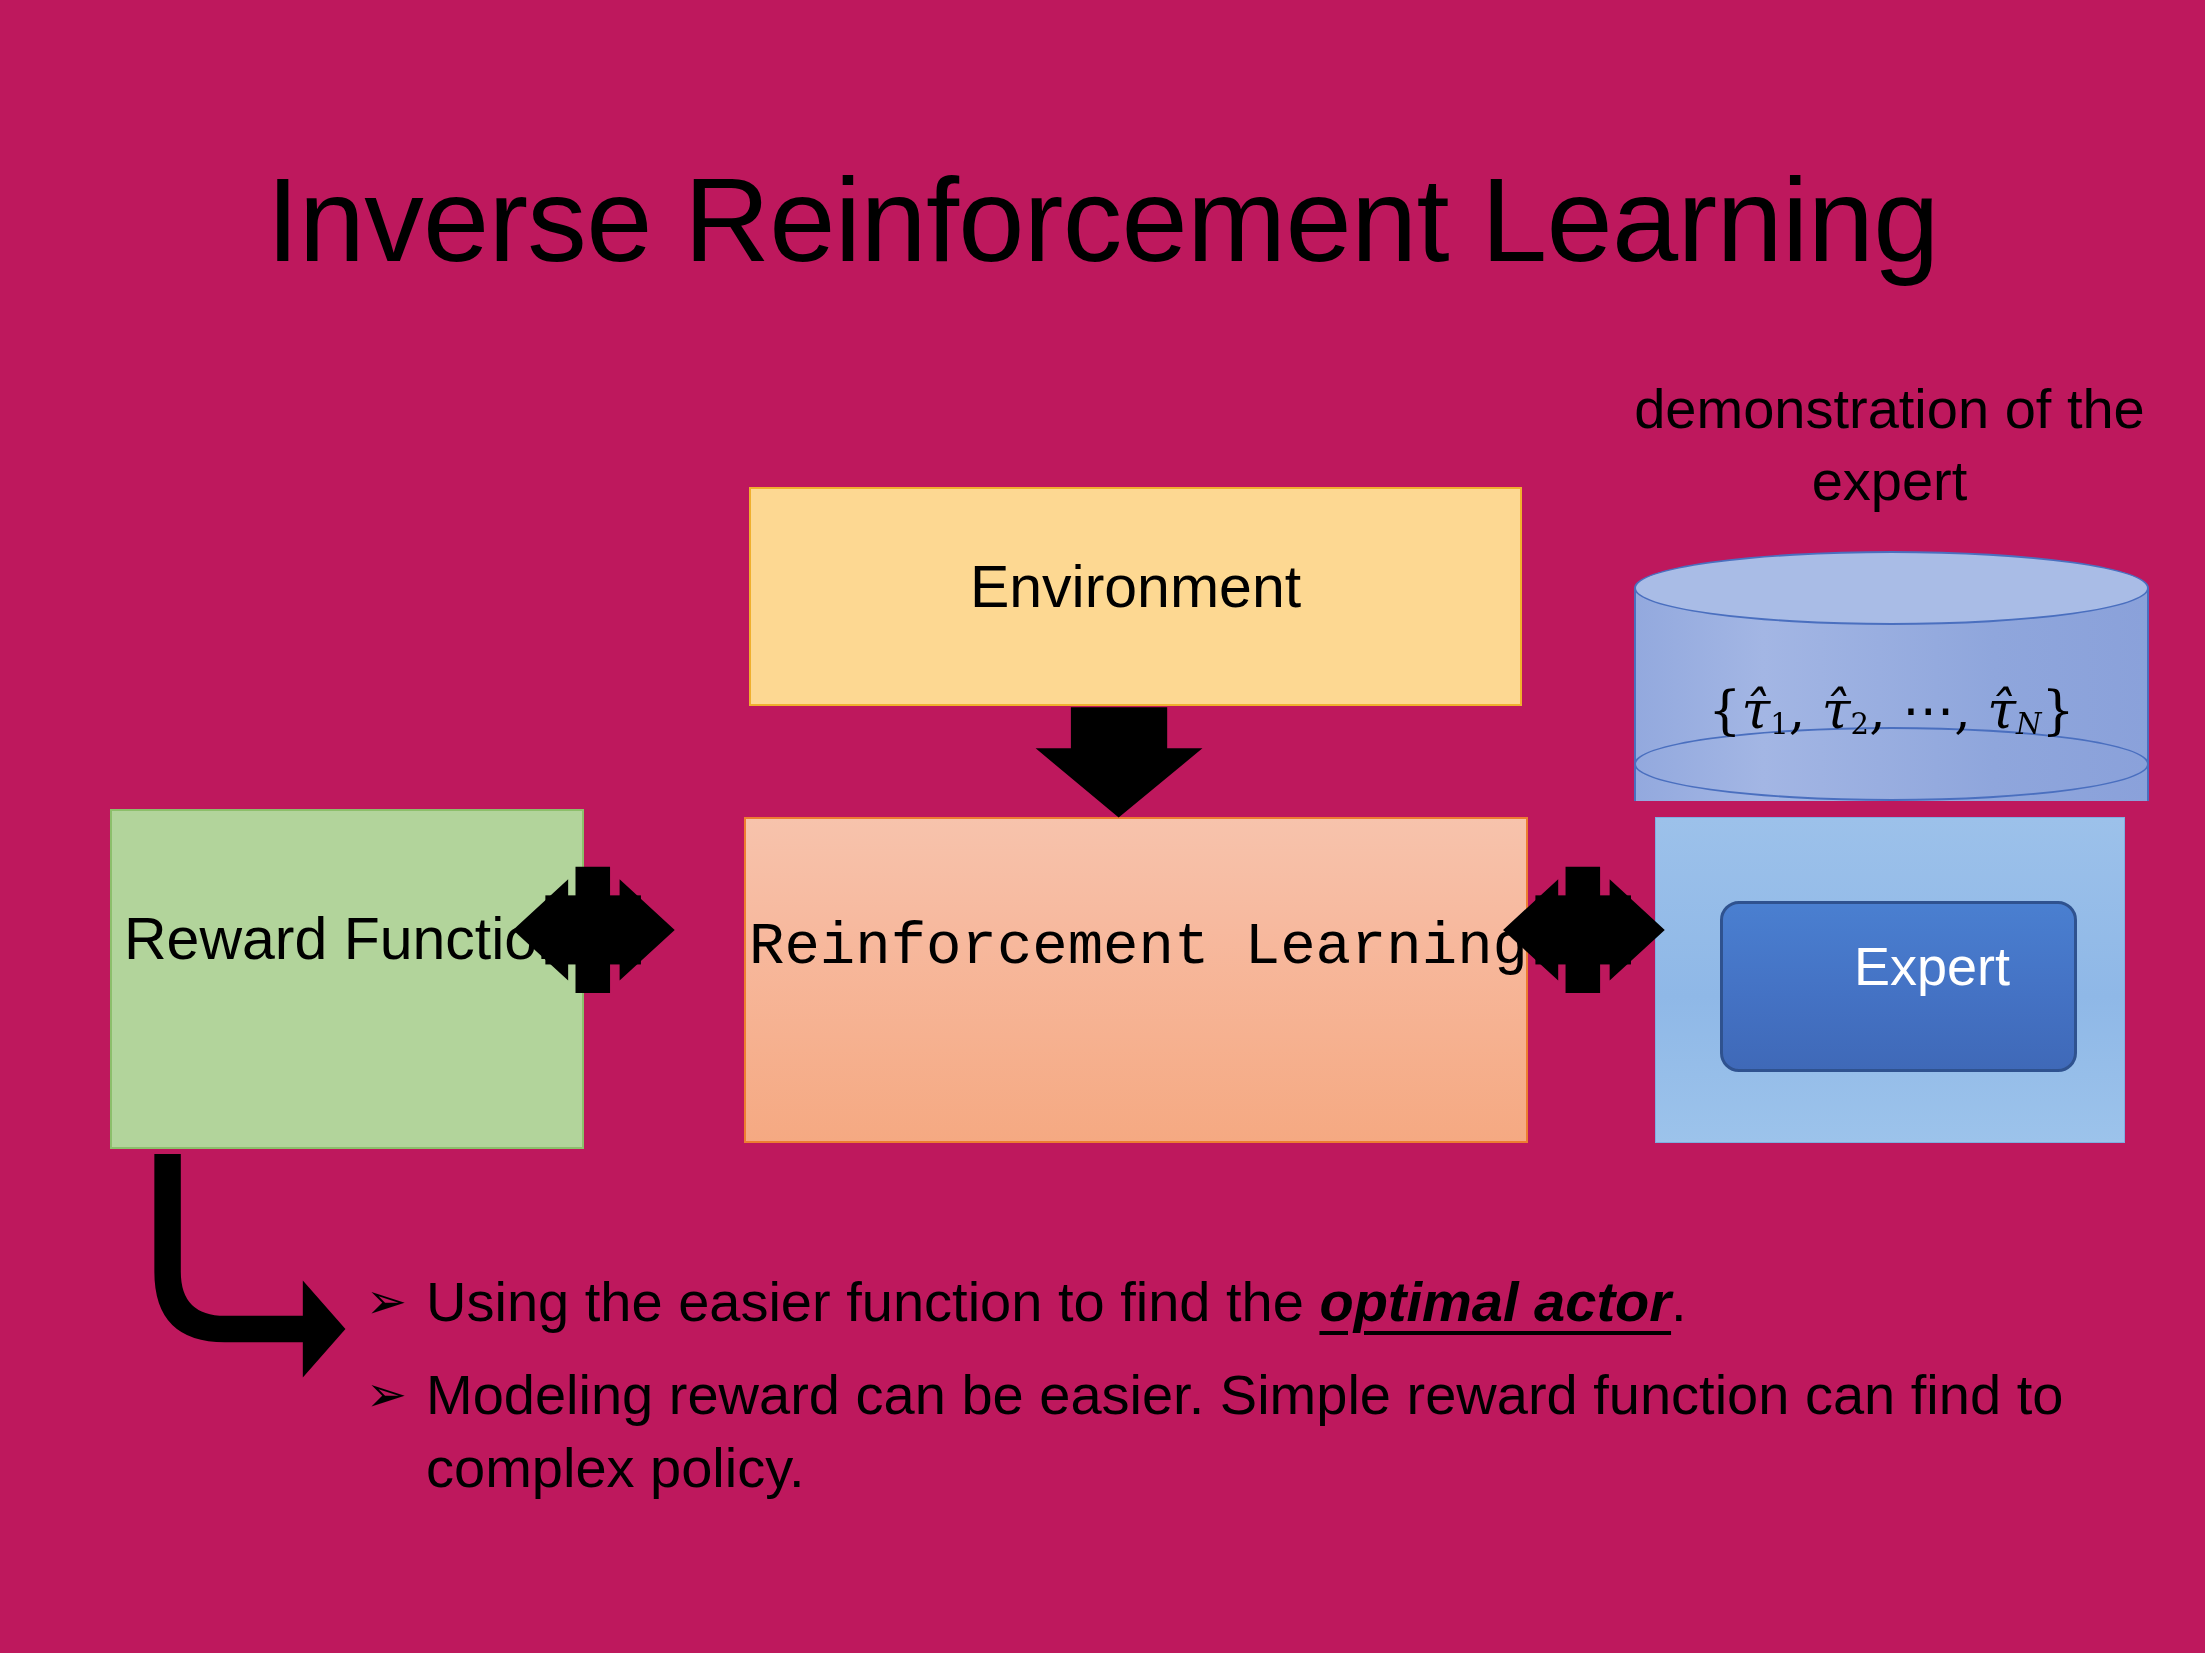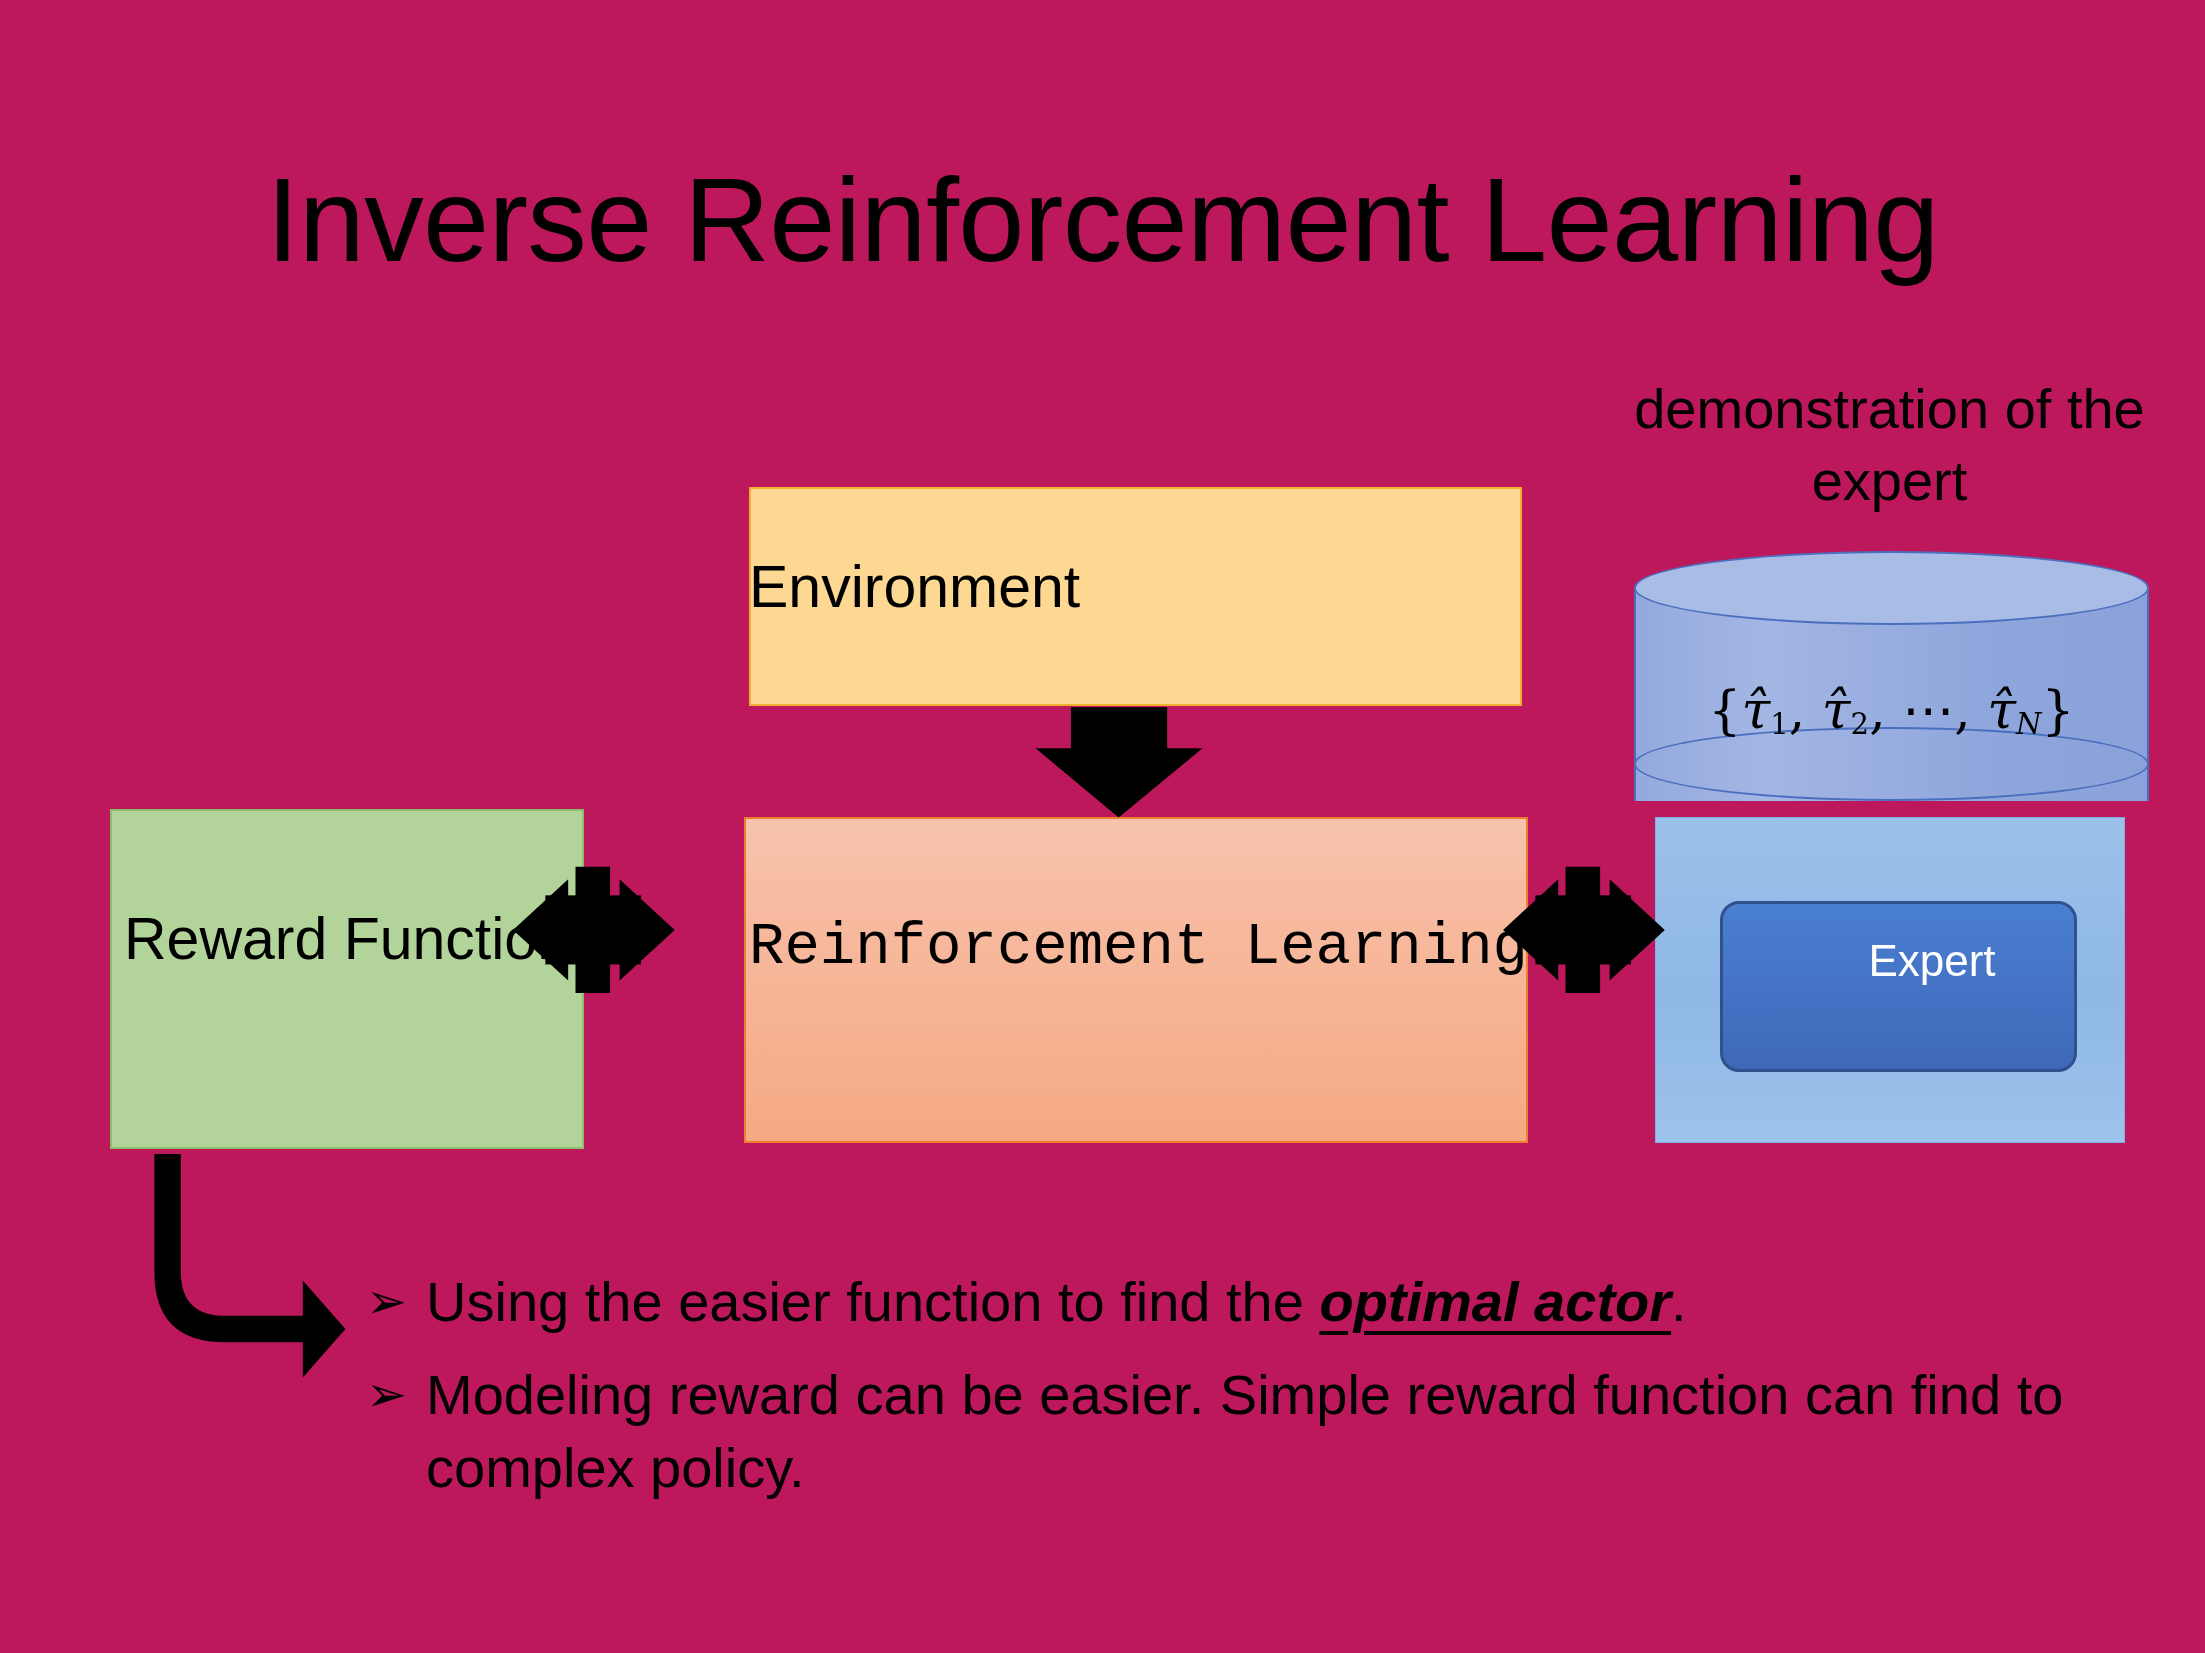--- a/index.html
+++ b/index.html
@@ -40,21 +40,21 @@
     height: 219px;
     background: #FDD892;
     border: 2.2px solid #F0B02E;
     box-sizing: border-box;
   }
   #env-label {
     position: absolute;
     left: 749px;
     top: 555px;
     width: 773px;
-    text-align: left;
+    text-align: center;
     font-size: 59px;
     line-height: 1.1;
   }
 
   
   #rl-box {
     position: absolute;
     left: 744px;
     top: 817px;
     width: 784px;
@@ -193,21 +193,21 @@
     border: 3.7px solid #2F528F;
     border-radius: 19px;
     box-sizing: border-box;
   }
   #expert-label {
     position: absolute;
     left: 1720px;
     top: 939px;
     width: 424px;
     text-align: center;
-    font-size: 44px;
+    font-size: 54px;
     color: #ffffff;
     line-height: 1;
   }
 
   
   .svg-layer {
     position: absolute;
     left: 0;
     top: 0;
     width: 2205px;

